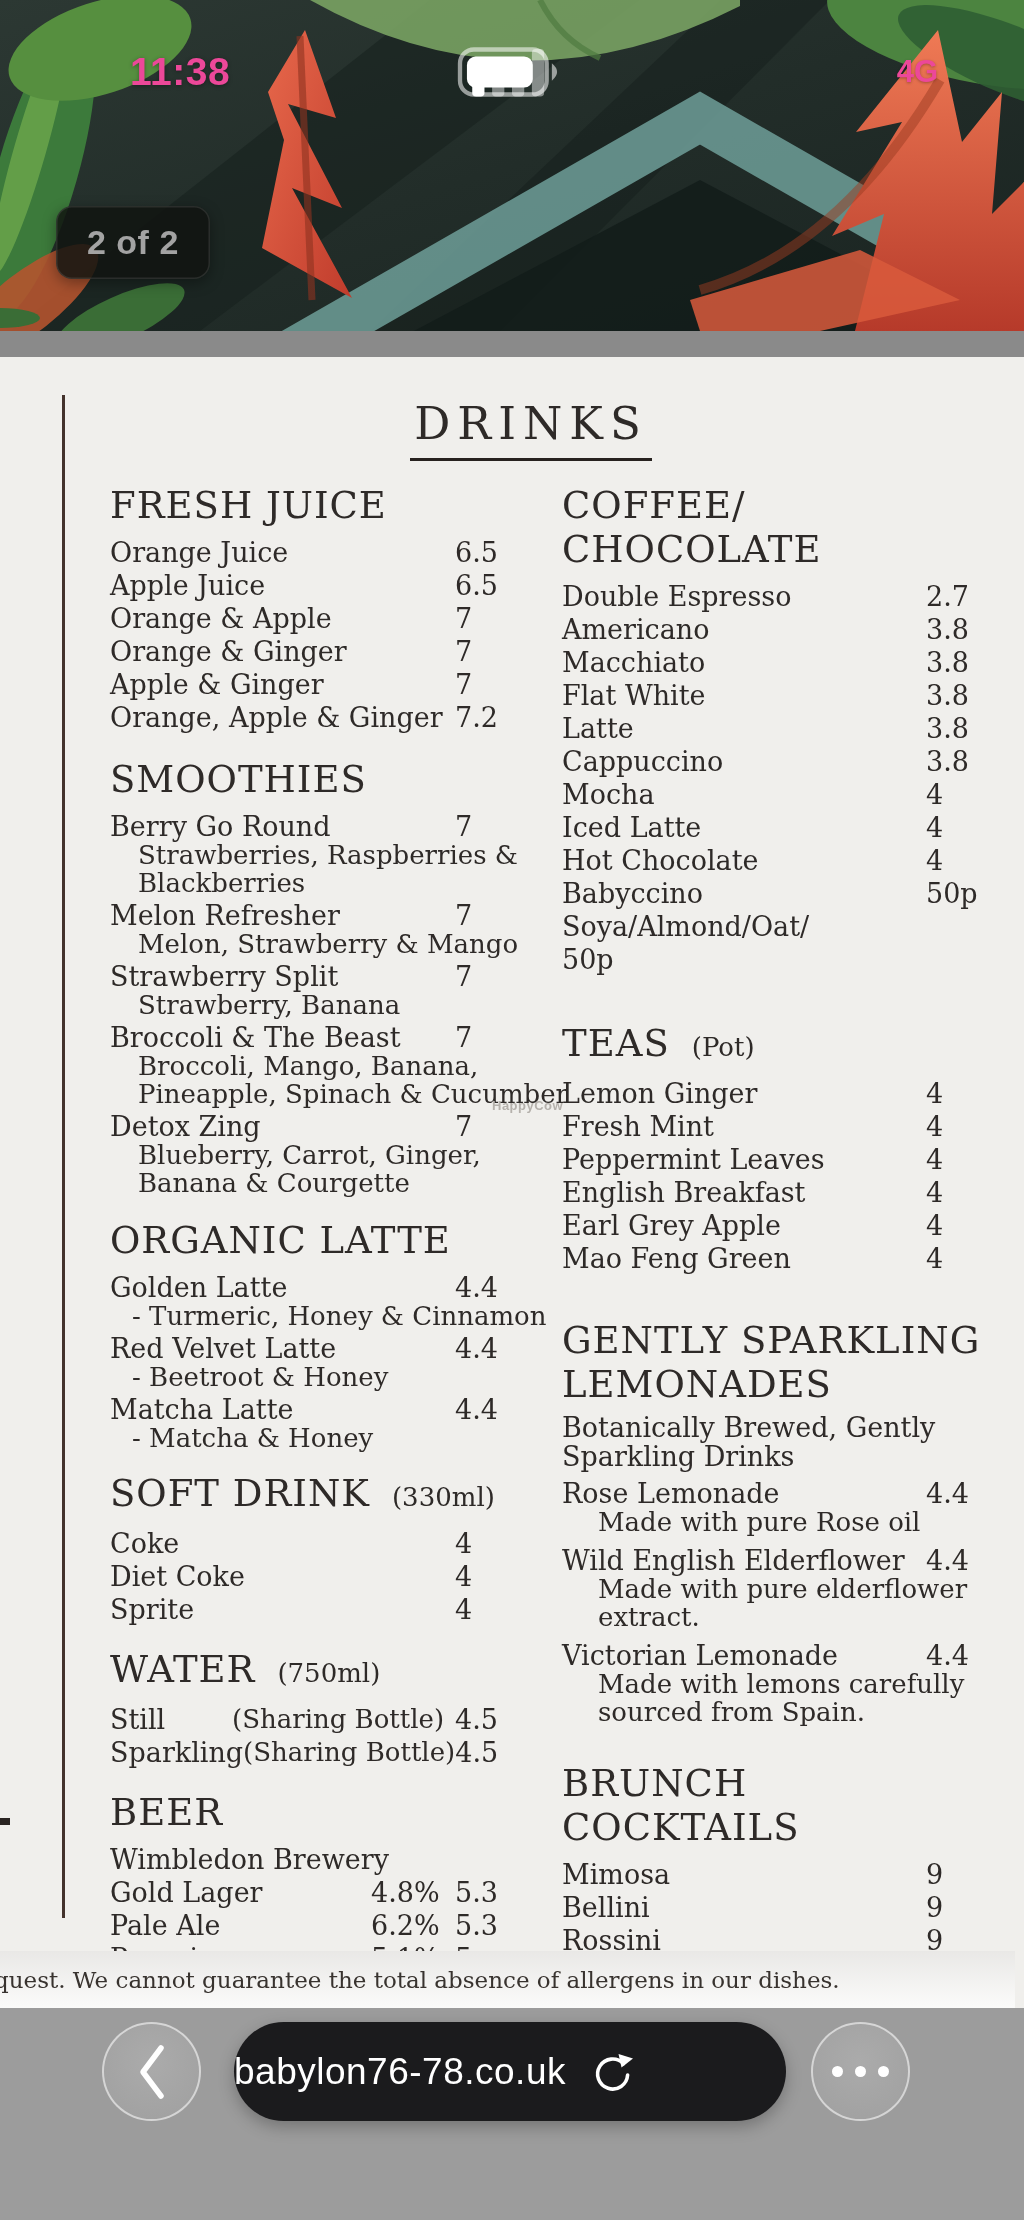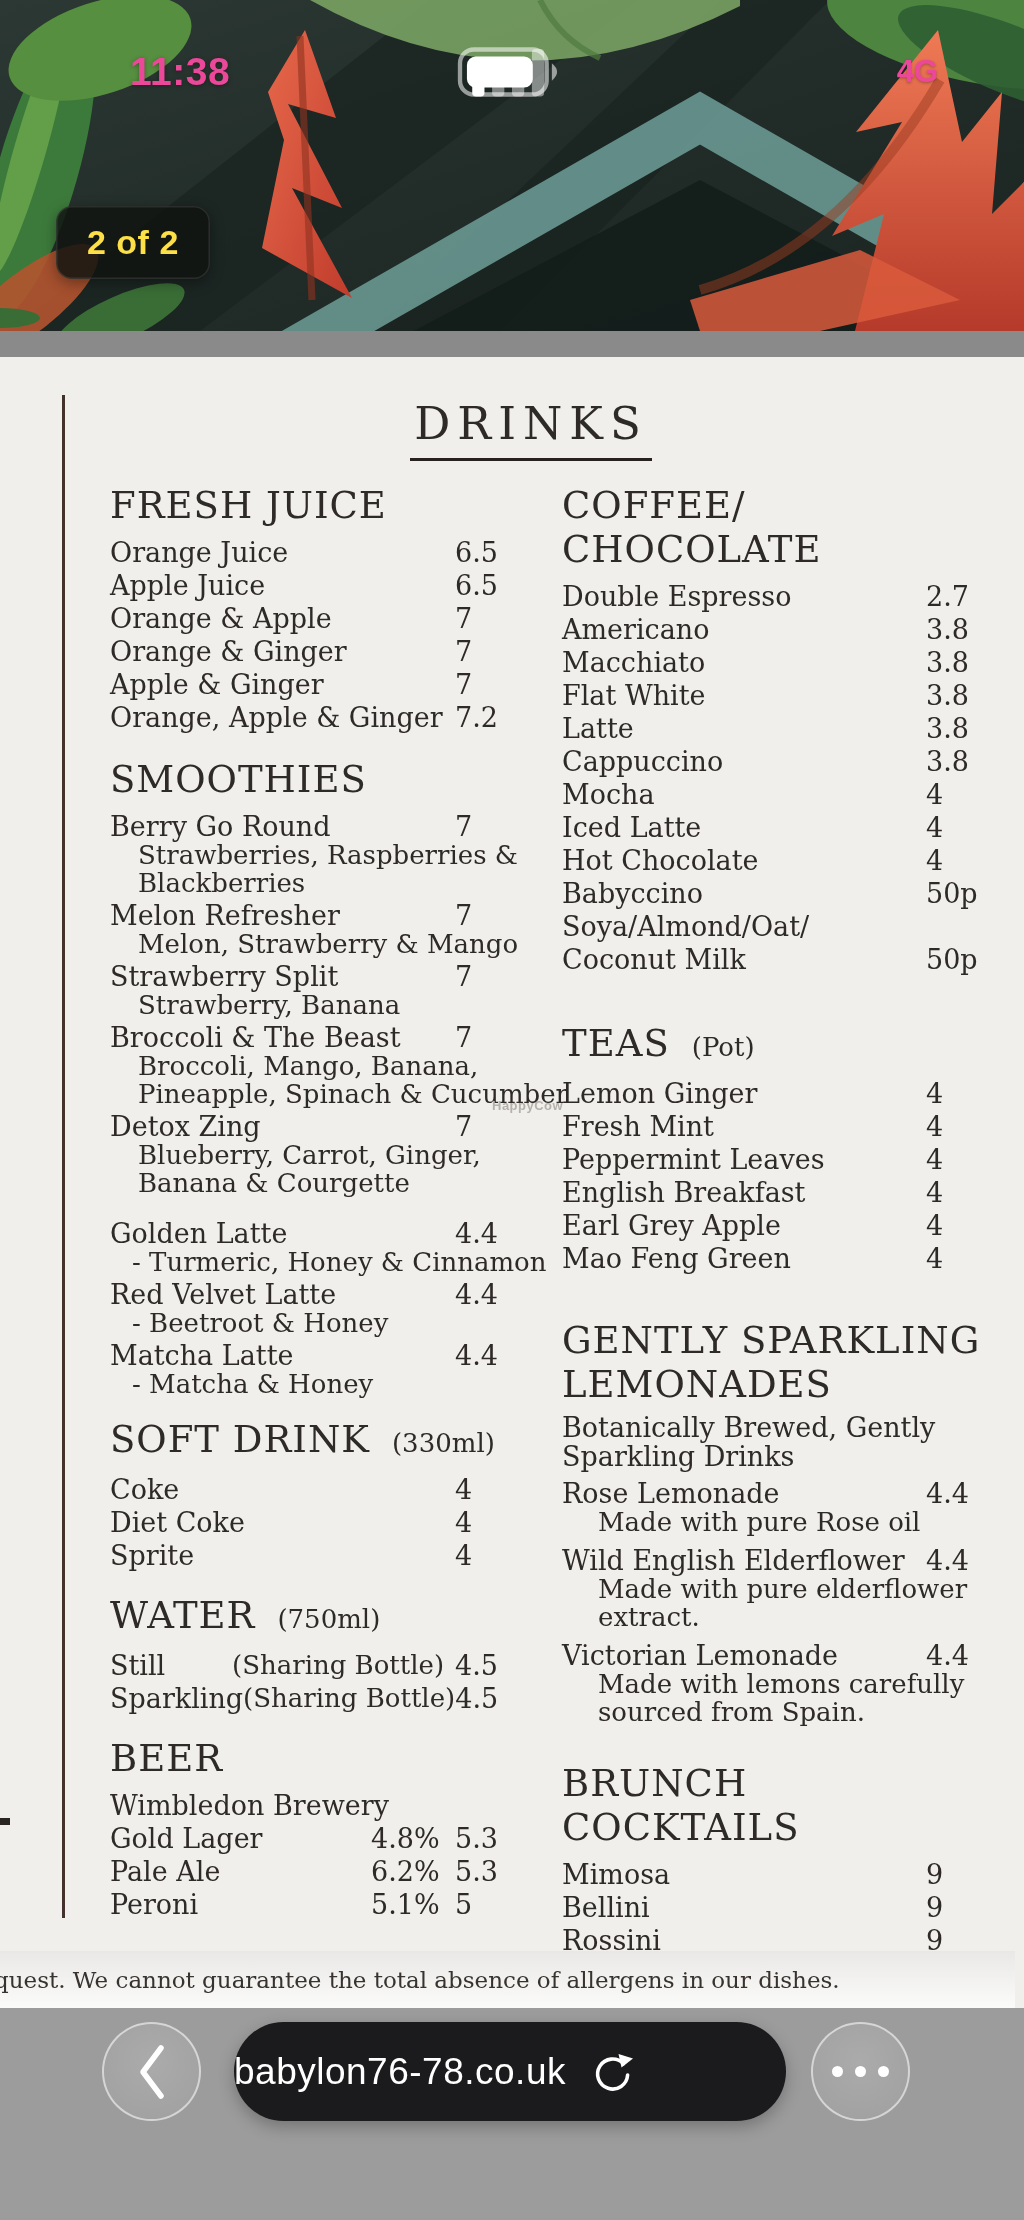--- a/index.html
+++ b/index.html
@@ -24,21 +24,21 @@
     margin-left:130px;font-size:39px;font-weight:bold;letter-spacing:.5px;
     text-shadow:0 1px 4px rgba(0,0,0,.35);
   }
   .status-right{display:flex;align-items:center;margin-right:86px;gap:16px;}
   .net-label{font-size:31px;font-weight:bold;text-shadow:0 1px 3px rgba(0,0,0,.3);}
   .page-badge{
     position:absolute;left:56px;top:206px;
     background:rgba(16,20,17,.85);
     border-radius:16px;padding:17px 31px;
     box-shadow:inset 0 0 0 1.5px rgba(255,255,255,.10), 0 4px 14px rgba(0,0,0,.35);
-    color:#fde047;font-family:"Liberation Sans", sans-serif;
+    color:#a3a3a3;font-family:"Liberation Sans", sans-serif;
     font-size:34px;font-weight:bold;letter-spacing:.5px;
   }
   
   .grey-strip{position:absolute;top:331px;left:0;width:1024px;height:26px;background:#8a8a8a;}
   
   .menu-page{position:absolute;top:357px;left:0;width:856px;height:1594px;background:#f0efec;}
   .vrule{position:absolute;left:62px;top:38px;width:3px;height:1523px;background:#43322c;}
   .menu-title{
     position:absolute;top:40px;left:0;width:1062px;text-align:center;
     font-size:45px;letter-spacing:7px;font-weight:normal;margin:0;
@@ -265,20 +265,21 @@
           <div class="item">
             <div class="row">
               <span class="name">Detox Zing</span>
               <span class="price">7</span>
             </div>
             <div class="desc">Blueberry, Carrot, Ginger,</div>
             <div class="desc">Banana &amp; Courgette</div>
           </div>
         </section>
         <section class="section sec-organic-latte">
+          <h2><span class="t">ORGANIC LATTE</span></h2>
           <div class="item">
             <div class="row">
               <span class="name">Golden Latte</span>
               <span class="price">4.4</span>
             </div>
             <div class="desc dash">- Turmeric, Honey &amp; Cinnamon</div>
           </div>
           <div class="item">
             <div class="row">
               <span class="name">Red Velvet Latte</span>
@@ -425,21 +426,20 @@
               <span class="price">50p</span>
             </div>
           </div>
           <div class="item">
             <div class="row">
               <span class="name">Soya/Almond/Oat/</span>
             </div>
           </div>
           <div class="item">
             <div class="row">
-              <span class="name">Coconut Milk</span>
               <span class="price">50p</span>
             </div>
           </div>
         </section>
         <section class="section sec-teas">
           <h2><span class="t">TEAS</span><span class="note">(Pot)</span></h2>
           <div class="item">
             <div class="row">
               <span class="name">Lemon Ginger</span>
               <span class="price">4</span>

